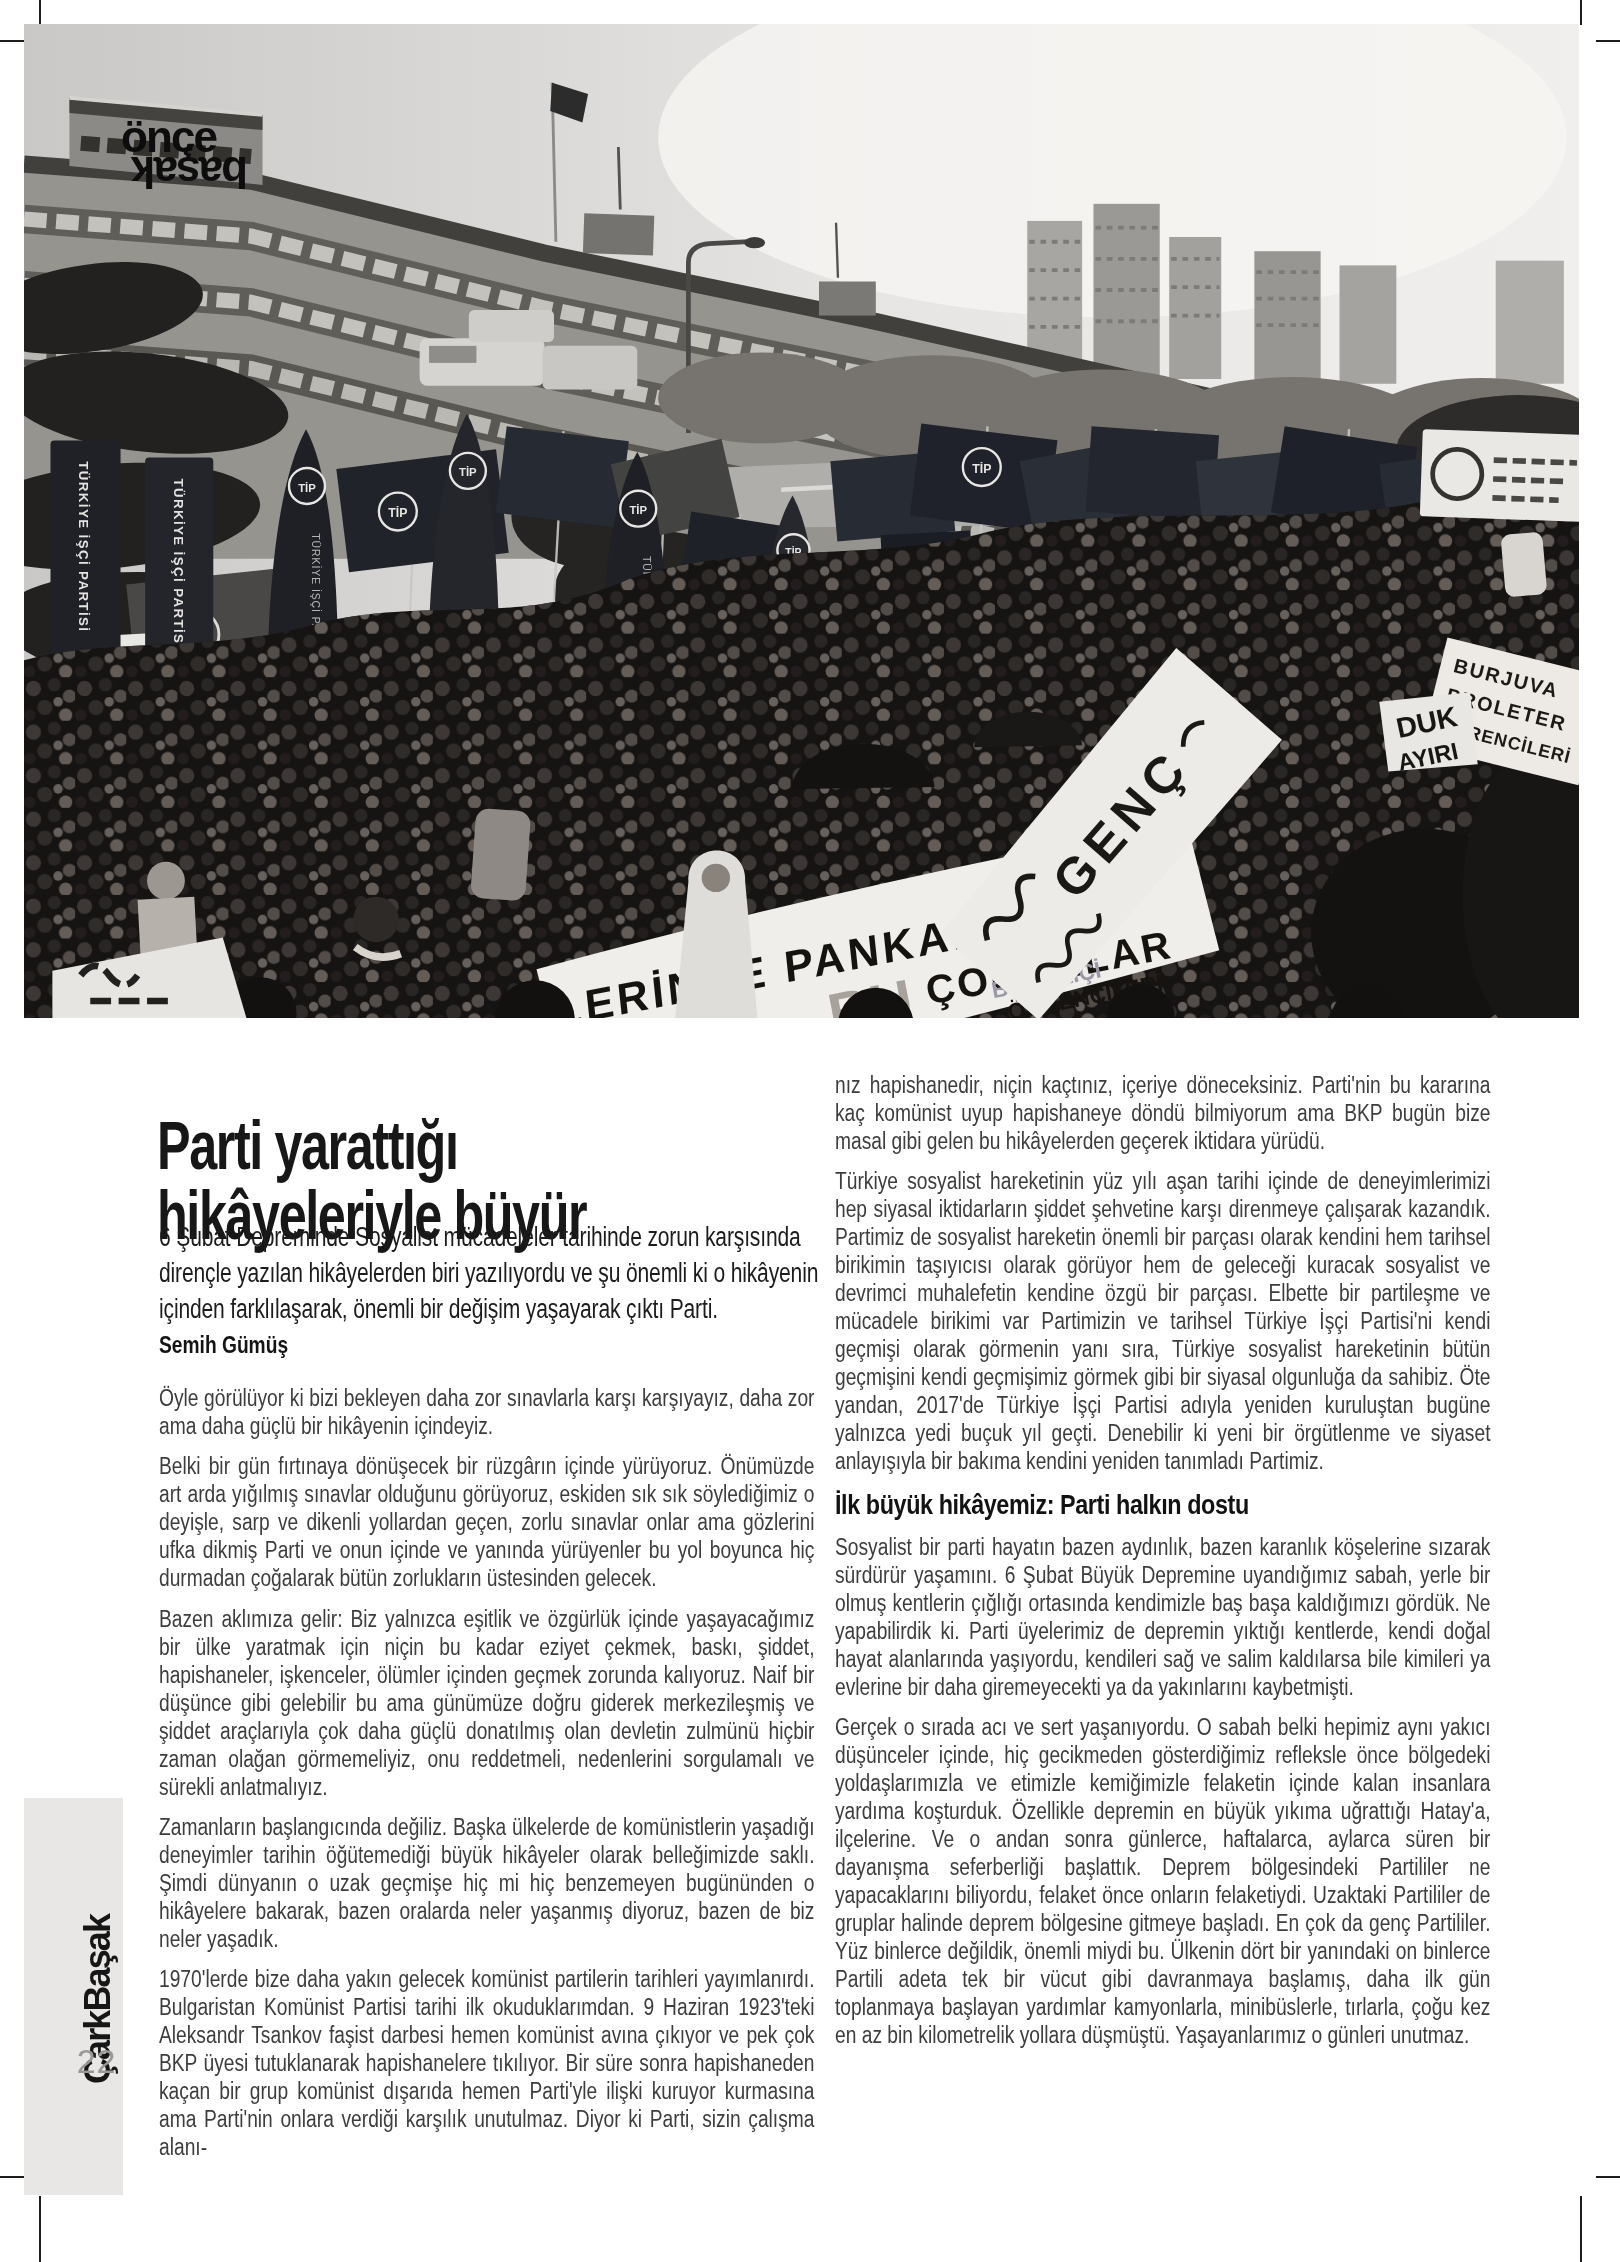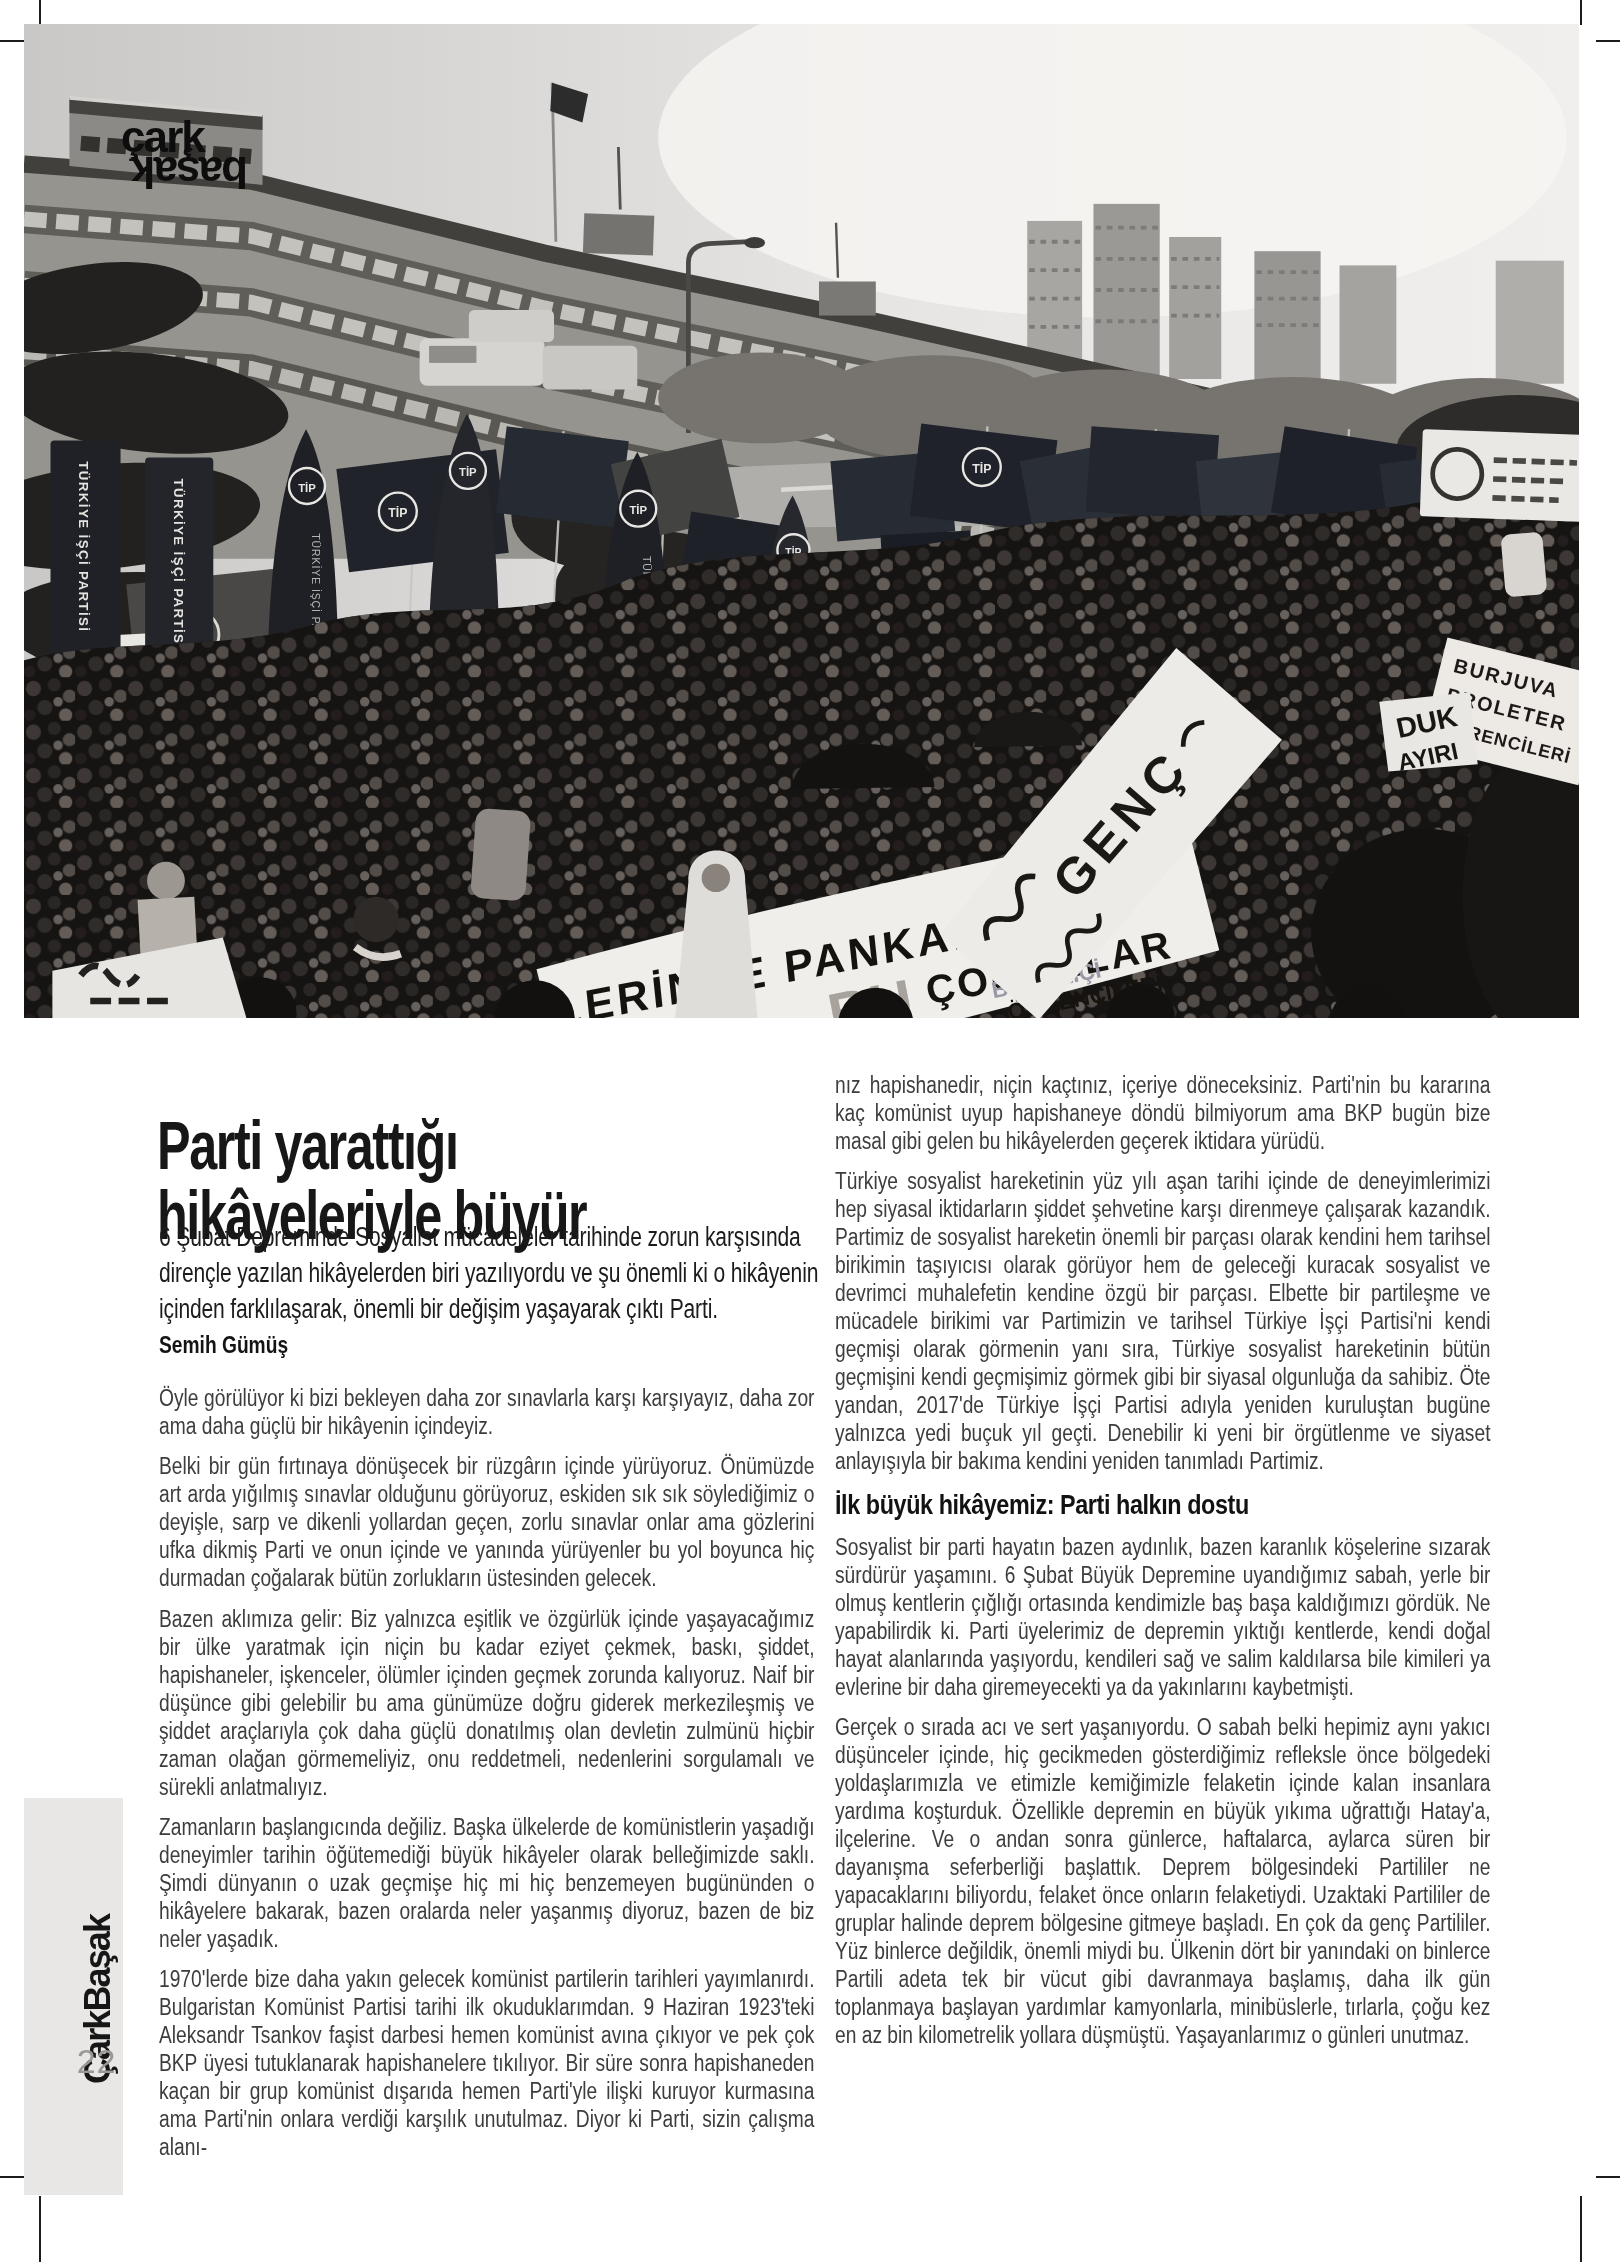--- a/index.html
+++ b/index.html
@@ -320,21 +320,21 @@
   </g>
 
   <g>
     <path d="M30,1000 L210,965 L235,1050 L30,1050 Z" fill="#e7e5e1"></path>
     <path d="M60,1005 q16,-20 30,0 q16,20 30,0 M70,1032 h90" stroke="#232120" stroke-width="7" fill="none" stroke-dasharray="22 8"></path>
   </g>
 </svg>
 </div>
 
 <div class="masthead">
-  <span class="l1">çark</span>
+  <span class="l1">önce</span>
   <span class="l2">başak</span>
 </div>
 
 <h1 class="headline">
   <span style="display:block;">Parti yarattığı</span>
   <span style="display:block;">hikâyeleriyle büyür</span>
 </h1>
 
 <div class="lede">6 Şubat Depreminde Sosyalist mücadeleler tarihinde zorun karşısında dirençle yazılan hikâyelerden biri yazılıyordu ve şu önemli ki o hikâyenin içinden farklılaşarak, önemli bir değişim yaşayarak çıktı Parti.</div>
 

